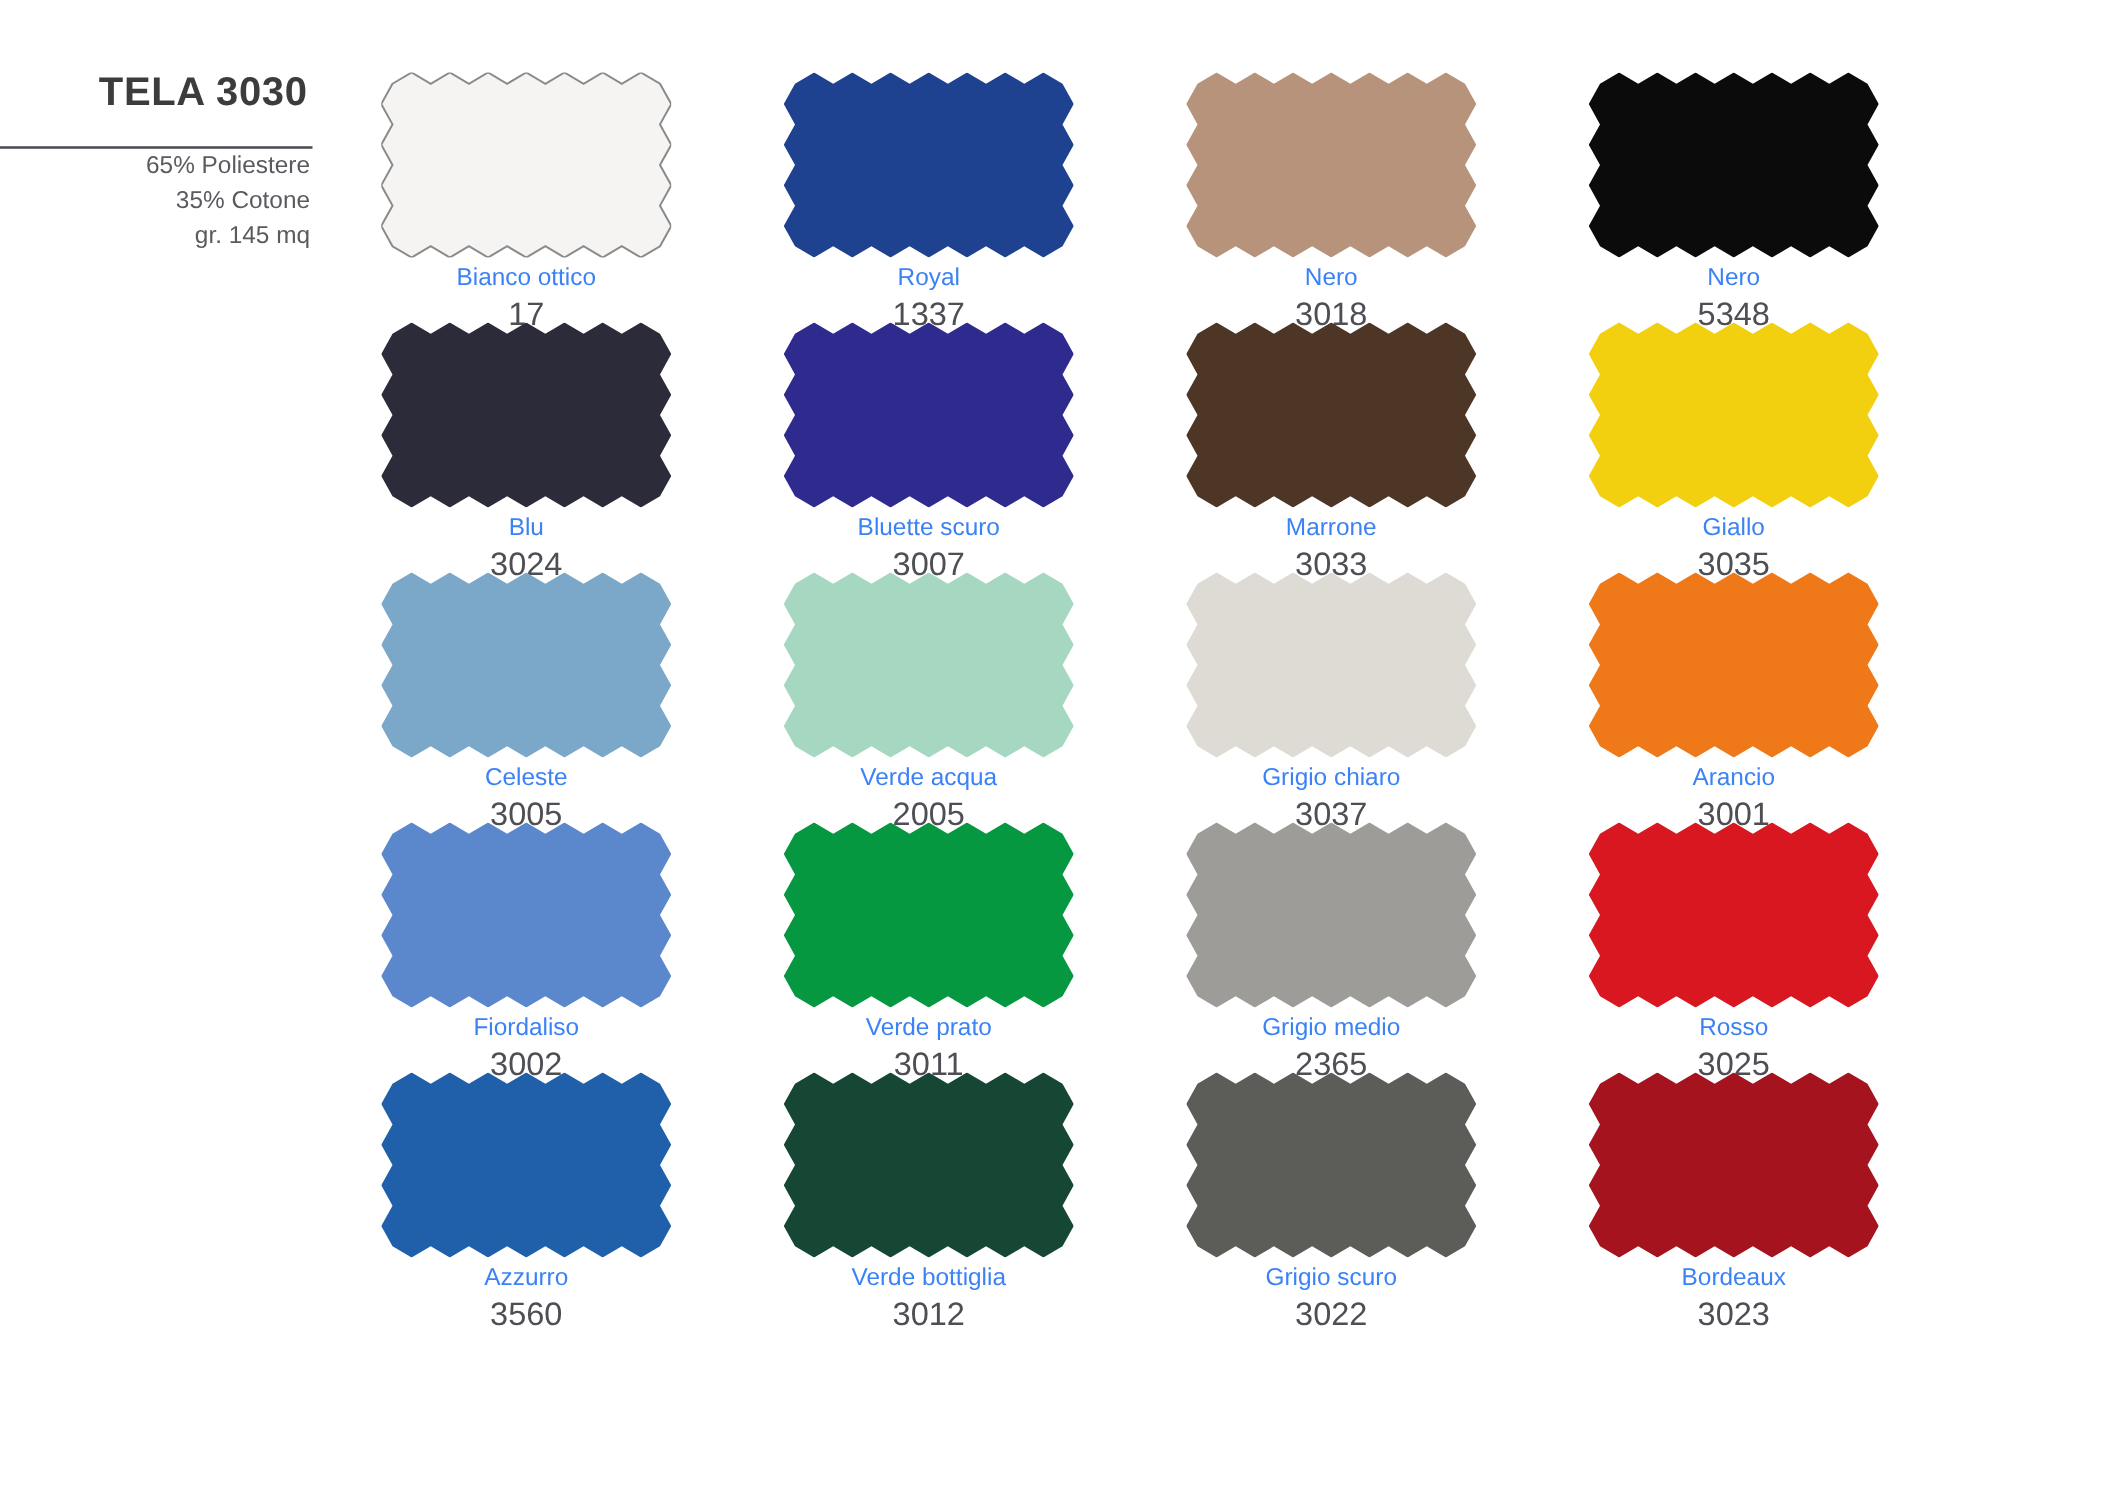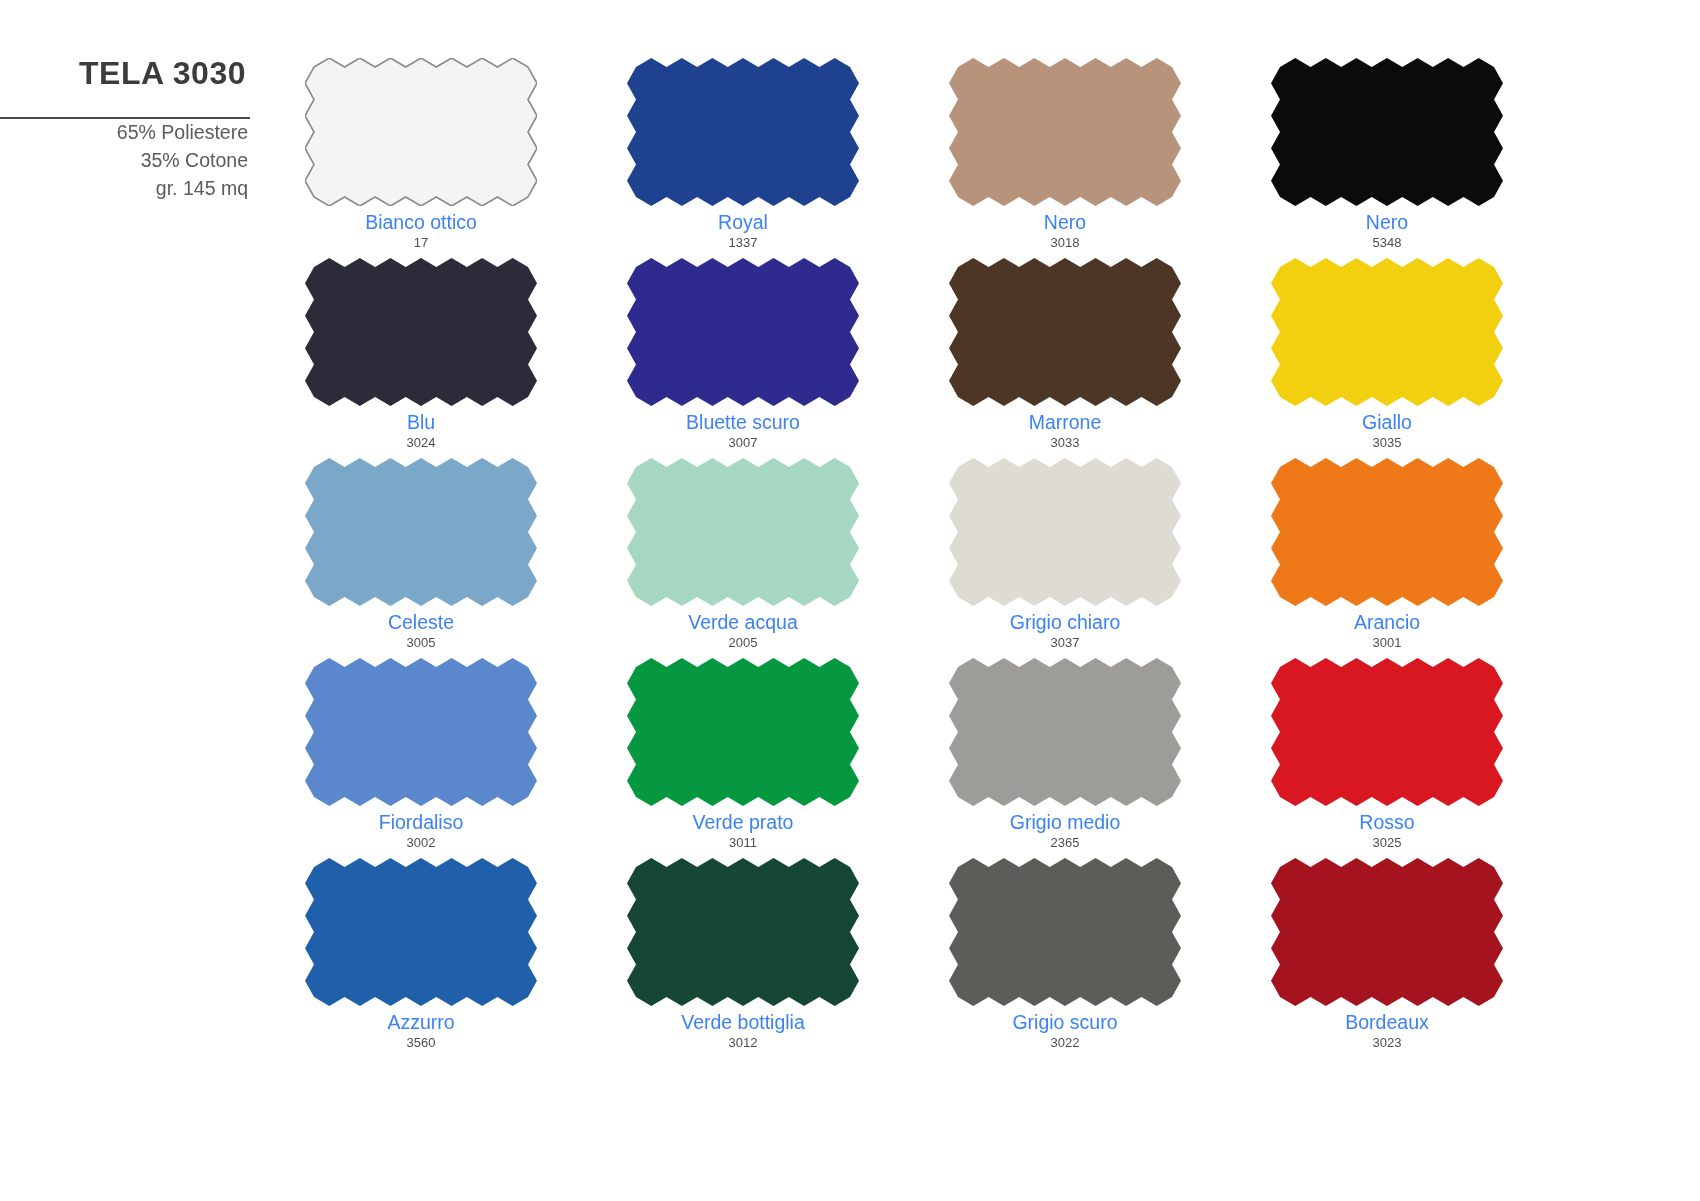--- a/index.html
+++ b/index.html
@@ -89,21 +89,21 @@
     text-align: center;
     font-size: 19.5px;
     line-height: 1.28;
     color: #3b82f6;
     font-weight: 400;
     white-space: nowrap;
   }
 
   .cell-code {
     text-align: right;
-    font-size: 13px;
+    font-size: 26px;
     line-height: 1.28;
     color: #4e4e55;
     font-weight: 400;
   }
 </style>
 </head>
 <body>
 
 <div class="page">
 

